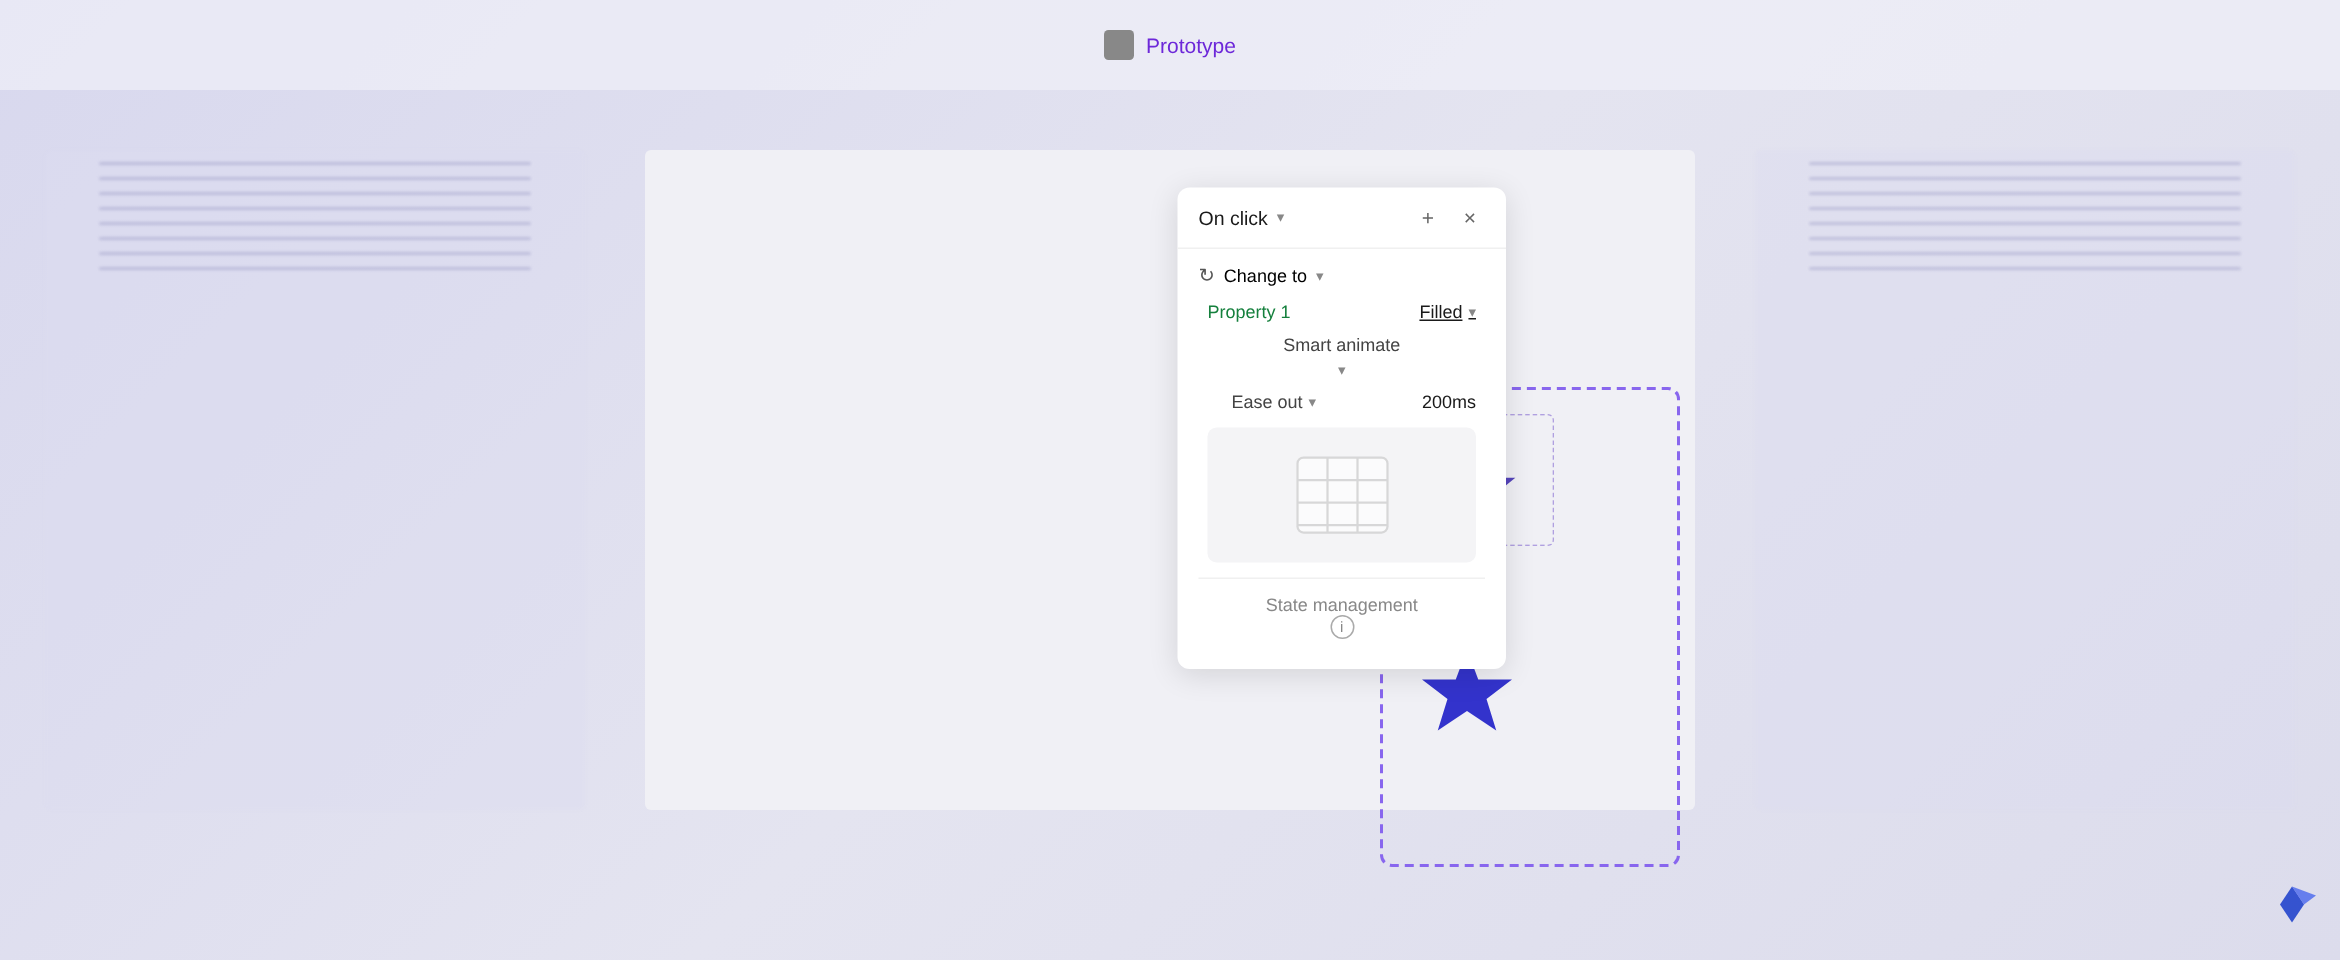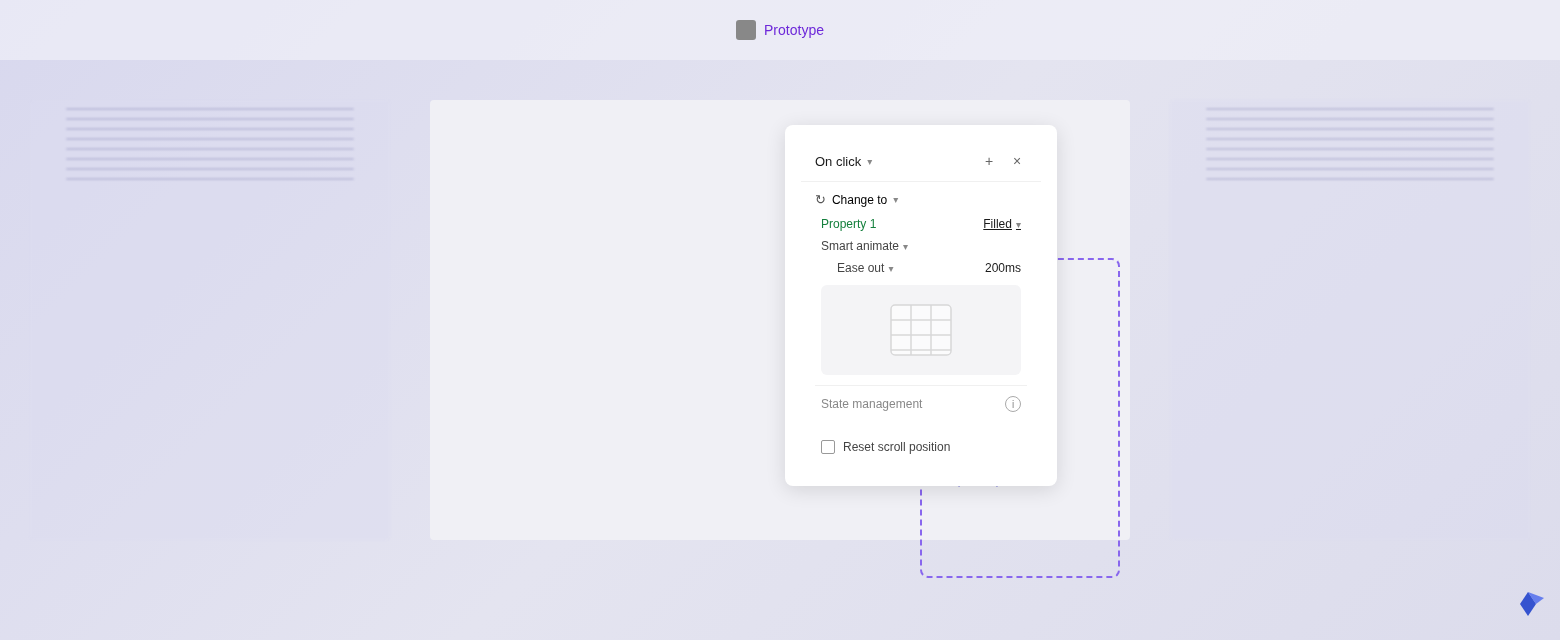--- a/index.html
+++ b/index.html
@@ -137,26 +137,26 @@
       width: 80px;
       height: 80px;
       z-index: 10;
     }
 
     
     .interaction-panel {
       position: absolute;
       top: 125px;
       left: 785px;
-      width: 272px;
+      width: 219px;
       background: white;
       border-radius: 8px;
       box-shadow: 0 4px 20px rgba(0,0,0,0.12);
       z-index: 20;
-      padding: 16px;
+      padding: 0;
     }
 
     .panel-header {
       display: flex;
       align-items: center;
       justify-content: space-between;
       padding: 10px 14px;
       border-bottom: 1px solid #f0f0f0;
     }
 
@@ -244,20 +244,21 @@
       font-size: 10px;
       color: #888;
     }
 
     .smart-animate-row {
       display: flex;
       align-items: center;
       gap: 4px;
       margin-bottom: 8px;
       padding: 0 6px;
+      flex-direction: column;
     }
 
     .smart-animate-label {
       font-size: 12px;
       color: #444;
     }
 
     .ease-row {
       display: flex;
       align-items: center;
@@ -293,21 +294,22 @@
 
     .grid-icon-svg {
       opacity: 0.7;
     }
 
     .state-management-row {
       display: flex;
       align-items: center;
       justify-content: space-between;
       padding: 4px 6px;
-      margin-bottom: 24px;
+      margin-bottom: 6px;
+      flex-direction: column;
     }
 
     .state-label {
       font-size: 12px;
       color: #888;
       font-weight: 500;
     }
 
     .info-icon {
       width: 16px;
@@ -519,24 +521,20 @@
 
     <div class="divider"></div>
 
     <div class="state-management-row">
       <span class="state-label">State management</span>
       <div class="info-icon">
         <span>i</span>
       </div>
     </div>
 
-    <div class="reset-scroll-row">
-      <div class="checkbox"></div>
-      <span class="reset-label">Reset scroll position</span>
-    </div>
 
   </div>
 </div>
 
 <div class="bottom-logo">
   <svg width="32" height="32" viewBox="0 0 32 32" xmlns="http://www.w3.org/2000/svg">
     <path d="M8 16 L16 4 L24 16 L16 28 Z" fill="#2244cc" opacity="0.9"></path>
     <path d="M16 4 L24 16 L32 10 Z" fill="#3355ee" opacity="0.7"></path>
   </svg>
 </div>

